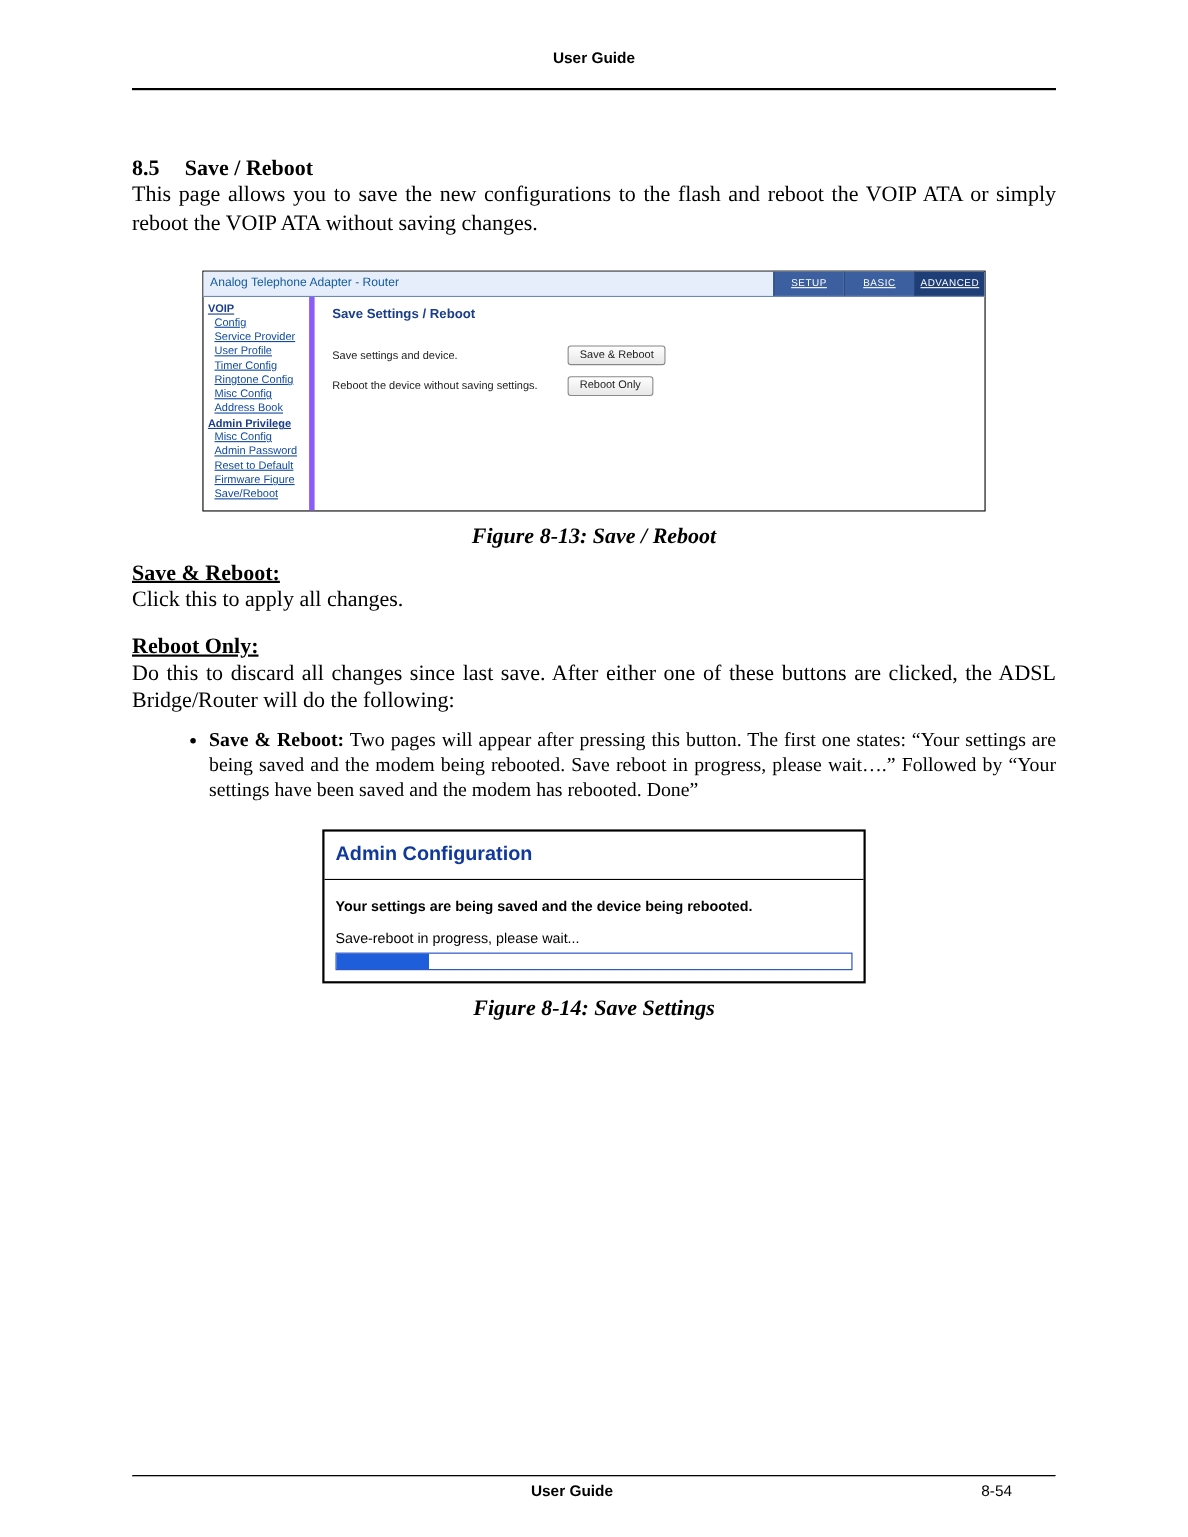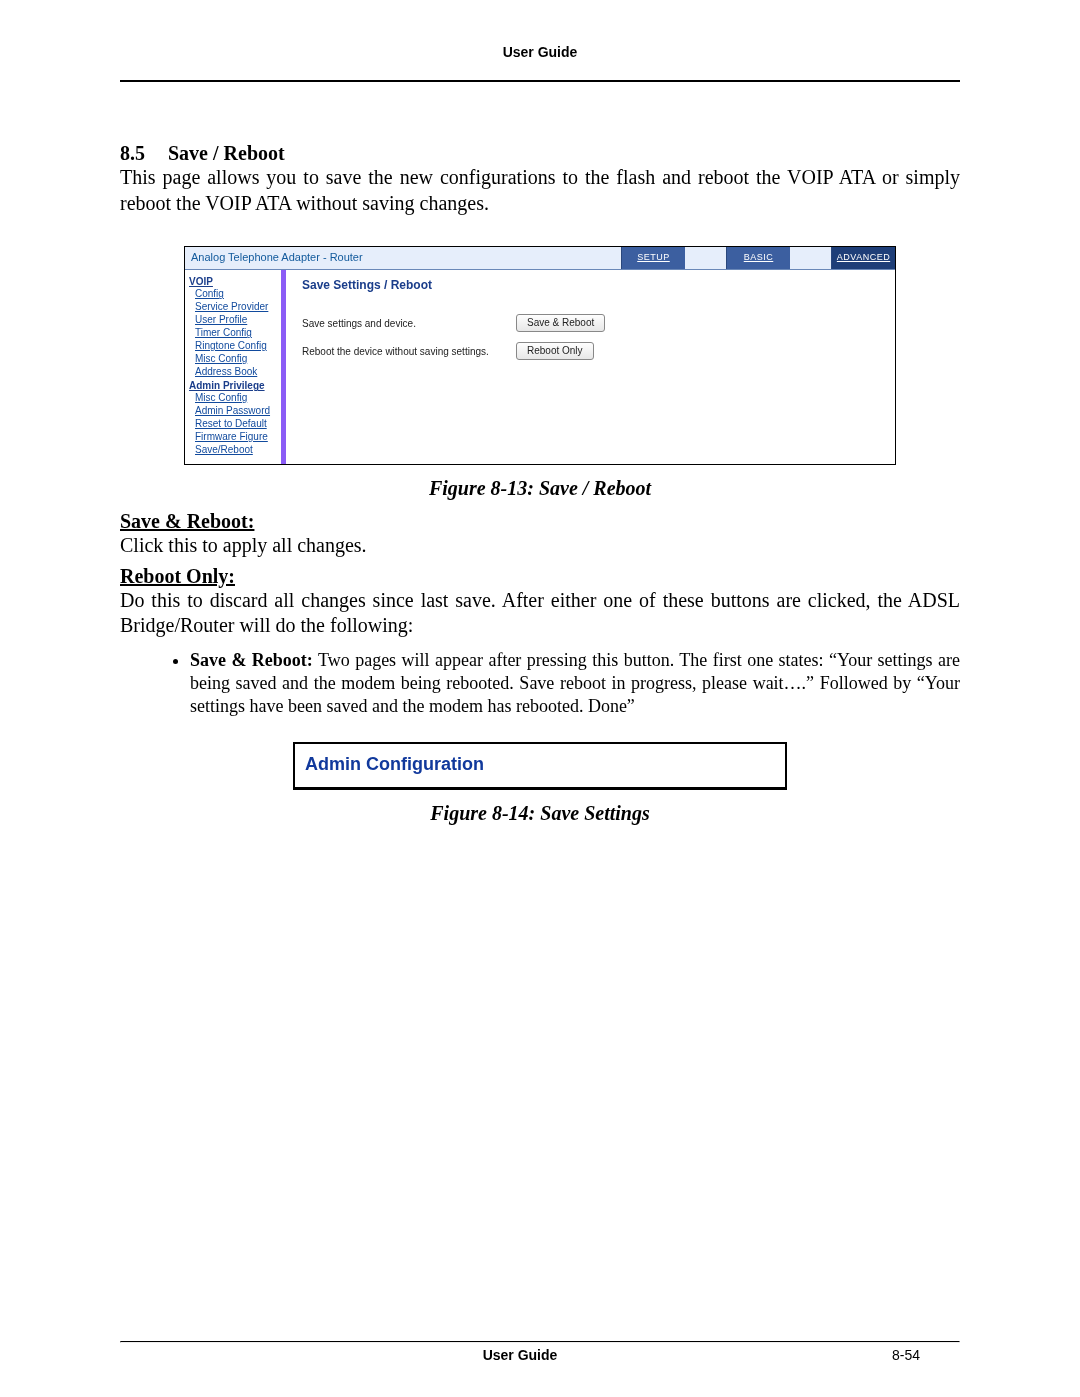--- a/index.html
+++ b/index.html
@@ -85,21 +85,20 @@
     height: 22px;
   }
   .router-title {
     flex: 1;
     color: #125a9c;
     padding: 4px 6px;
     font-size: 11px;
   }
   .router-tabs {
     display: flex;
-    gap: 41px;
   }
   .router-tab {
     width: 64px;
     text-align: center;
     color: #fff;
     background: #3c5fa0;
     font-size: 9px;
     letter-spacing: 0.5px;
     padding-top: 5px;
     border-left: 1px solid #2a477c;
@@ -271,31 +270,38 @@
         </div>
       </div>
     </div>
   </div>
 
   <div class="fig-caption">Figure 8-13: Save / Reboot</div>
 
   <div class="sub-heading">Save &amp; Reboot:</div>
   <div class="body-text">Click this to apply all changes.</div>
 
-  <div class="sub-heading" style="margin-top:6px">Reboot Only:</div>
+  <div class="sub-heading" style="margin-top:18px">Reboot Only:</div>
   <div class="body-text">Do this to discard all changes since last save. After either one of these buttons are clicked, the ADSL Bridge/Router will do the following:</div>
 
   <ul class="bullets">
     <li>
       <span class="bold">Save &amp; Reboot:</span><span> Two pages will appear after pressing this button. The first one states: “Your settings are being saved and the modem being rebooted. Save reboot in progress, please wait….” Followed by “Your settings have been saved and the modem has rebooted. Done”</span>
     </li>
   </ul>
 
   <div class="saving-frame">
     <div class="saving-title">Admin Configuration</div>
+    <div class="saving-body">
+      <div class="saving-bold">Your settings are being saved and the device being rebooted.</div>
+      <div class="saving-plain">Save-reboot in progress, please wait...</div>
+      <div class="progress-outer">
+        <div class="progress-inner" style="width: 18%;"></div>
+      </div>
+    </div>
   </div>
 
   <div class="fig-caption">Figure 8-14: Save Settings</div>
 
   <div class="footer">
     <hr class="hr-thin">
     <div class="footer-row">
       <div class="footer-left"></div>
       <div class="footer-center">User Guide</div>
       <div class="footer-right">8-54</div>

